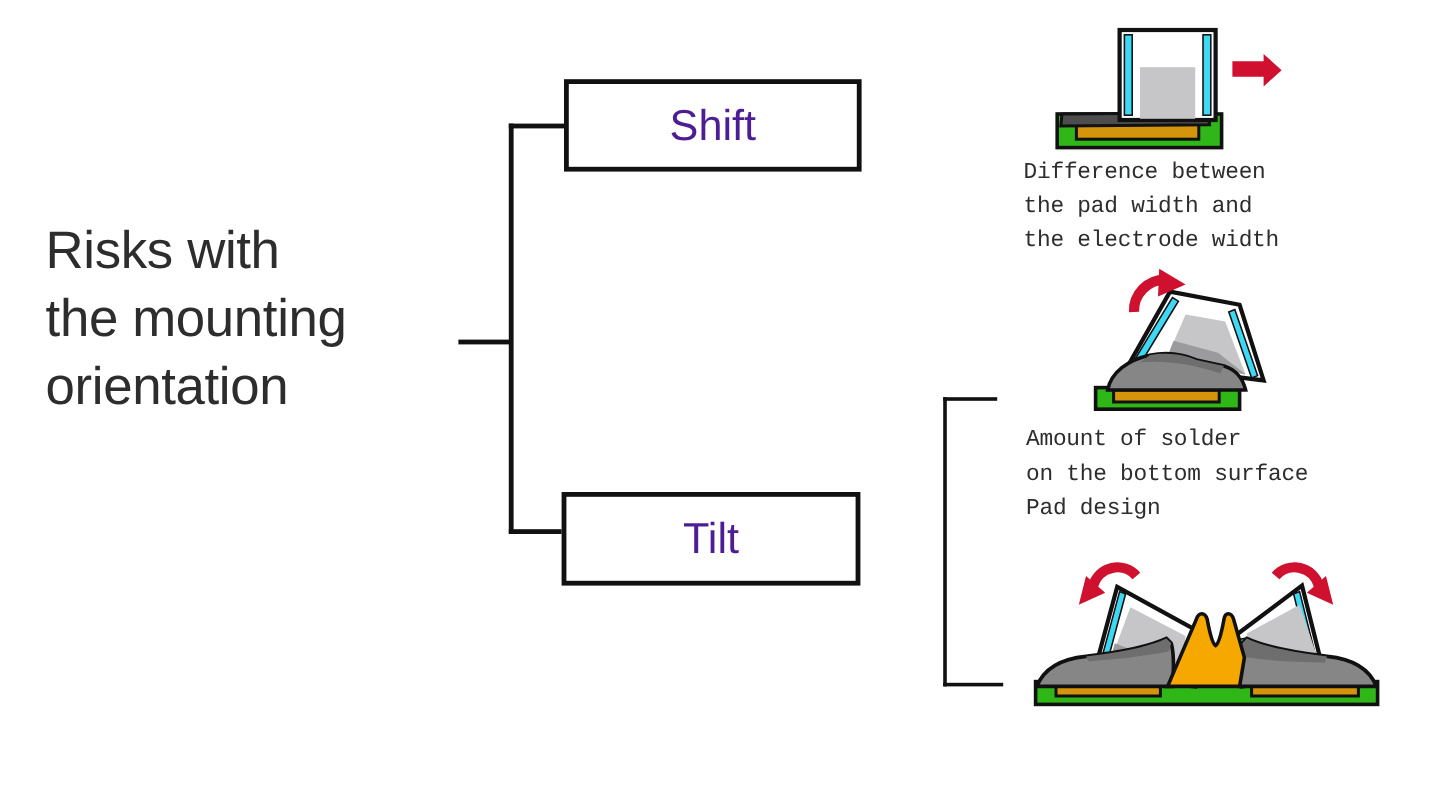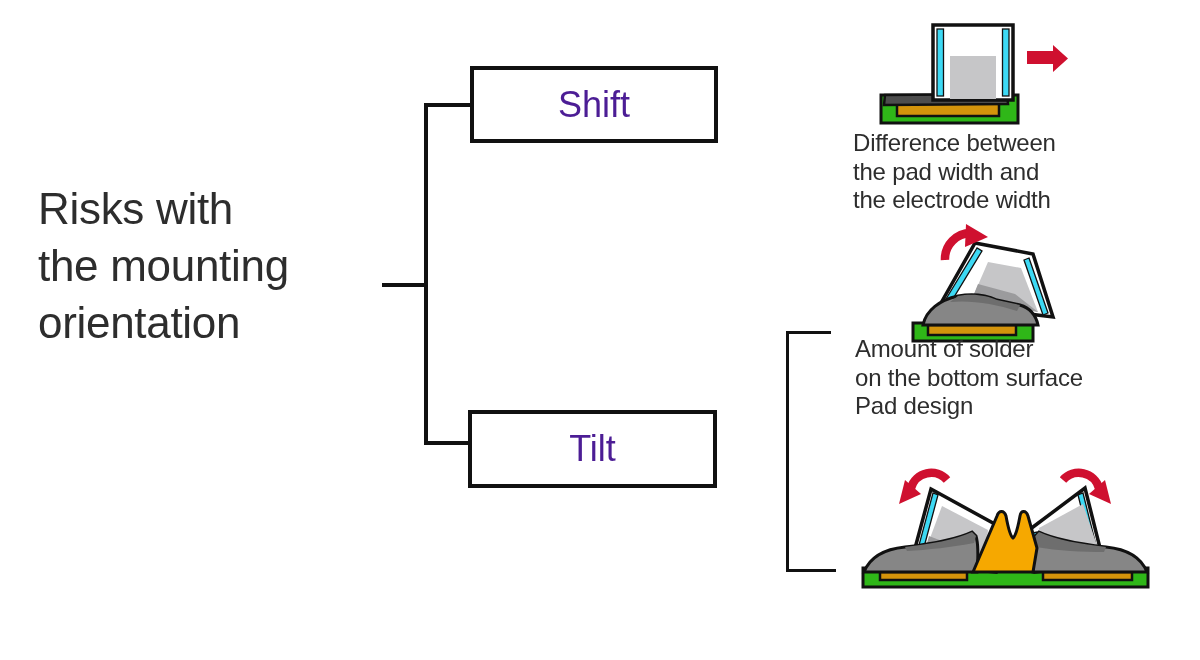--- a/index.html
+++ b/index.html
@@ -14,25 +14,25 @@
   }
   .node{
     position:absolute;background:#fff;border:4px solid #111;
     display:flex;align-items:center;justify-content:center;
     color:#4c1d95;font-size:36px;box-sizing:border-box;
   }
   .node-shift{left:470px;top:66px;width:248px;height:77px;}
   .node-tilt{left:468px;top:410px;width:249px;height:78px;}
   .line{position:absolute;background:#111;}
   .caption{
-    position:absolute;color:#2D2D2D;font-size:24px;line-height:28.5px;
-    white-space:pre-line;letter-spacing:-0.2px;
+    position:absolute;color:#2D2D2D;font-size:19px;line-height:28.5px;
+    white-space:pre-line;letter-spacing:-0.2px;font-family:Liberation Mono, monospace;
   }
   .cap-shift{left:853px;top:129px;}
-  .cap-solder{left:855px;top:335px;}
+  .cap-solder{left:855px;top:352px;}
   .cap-flux{left:846px;top:599px;}
   .fig{position:absolute;}
 </style>
 </head>
 <body>
 
 <div class="stage">
 
   <div class="title">Risks with
 the mounting

